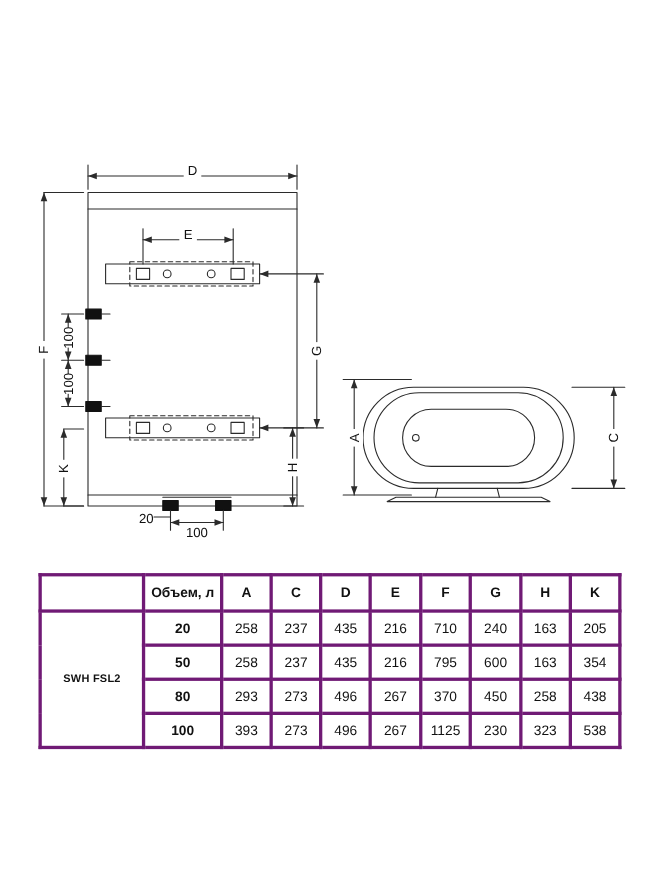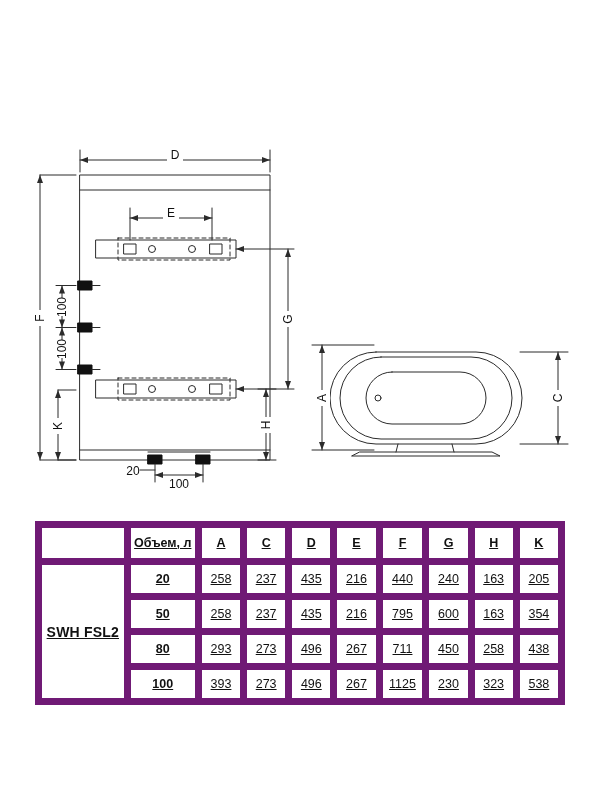--- a/index.html
+++ b/index.html
@@ -32,31 +32,30 @@
     top: 521px;
     width: 530px;
   }
   table.spec {
     border-collapse: collapse;
     width: 530px;
     font-size: 12.5px;
     color: #111;
   }
   table.spec td, table.spec th {
-    border: 7px solid #701a75;
+    border: 3px solid #701a75;
     text-align: center;
     padding: 0;
     height: 28px;
     font-weight: bold;
     font-size: 12.5px;
-    text-decoration: underline;
   }
   table.spec td.model {
     width: 100px;
-    font-size: 14px;
+    font-size: 10px;
     letter-spacing: .2px;
   }
   table.spec th.vol {
     width: 66px;
     line-height: 13px;
     font-size: 12.5px;
     padding: 1px 2px;
   }
   table.spec th.hdr {
     width: 45px;
@@ -241,21 +240,21 @@
         <th class="hdr">H</th>
         <th class="hdr">K</th>
       </tr>
       <tr>
         <td class="model" rowspan="4">SWH FSL2</td>
         <td class="rowlabel">20</td>
         <td class="val">258</td>
         <td class="val">237</td>
         <td class="val">435</td>
         <td class="val">216</td>
-        <td class="val">440</td>
+        <td class="val">710</td>
         <td class="val">240</td>
         <td class="val">163</td>
         <td class="val">205</td>
       </tr>
       <tr>
         <td class="rowlabel">50</td>
         <td class="val">258</td>
         <td class="val">237</td>
         <td class="val">435</td>
         <td class="val">216</td>
@@ -263,21 +262,21 @@
         <td class="val">600</td>
         <td class="val">163</td>
         <td class="val">354</td>
       </tr>
       <tr>
         <td class="rowlabel">80</td>
         <td class="val">293</td>
         <td class="val">273</td>
         <td class="val">496</td>
         <td class="val">267</td>
-        <td class="val">711</td>
+        <td class="val">370</td>
         <td class="val">450</td>
         <td class="val">258</td>
         <td class="val">438</td>
       </tr>
       <tr>
         <td class="rowlabel">100</td>
         <td class="val">393</td>
         <td class="val">273</td>
         <td class="val">496</td>
         <td class="val">267</td>

